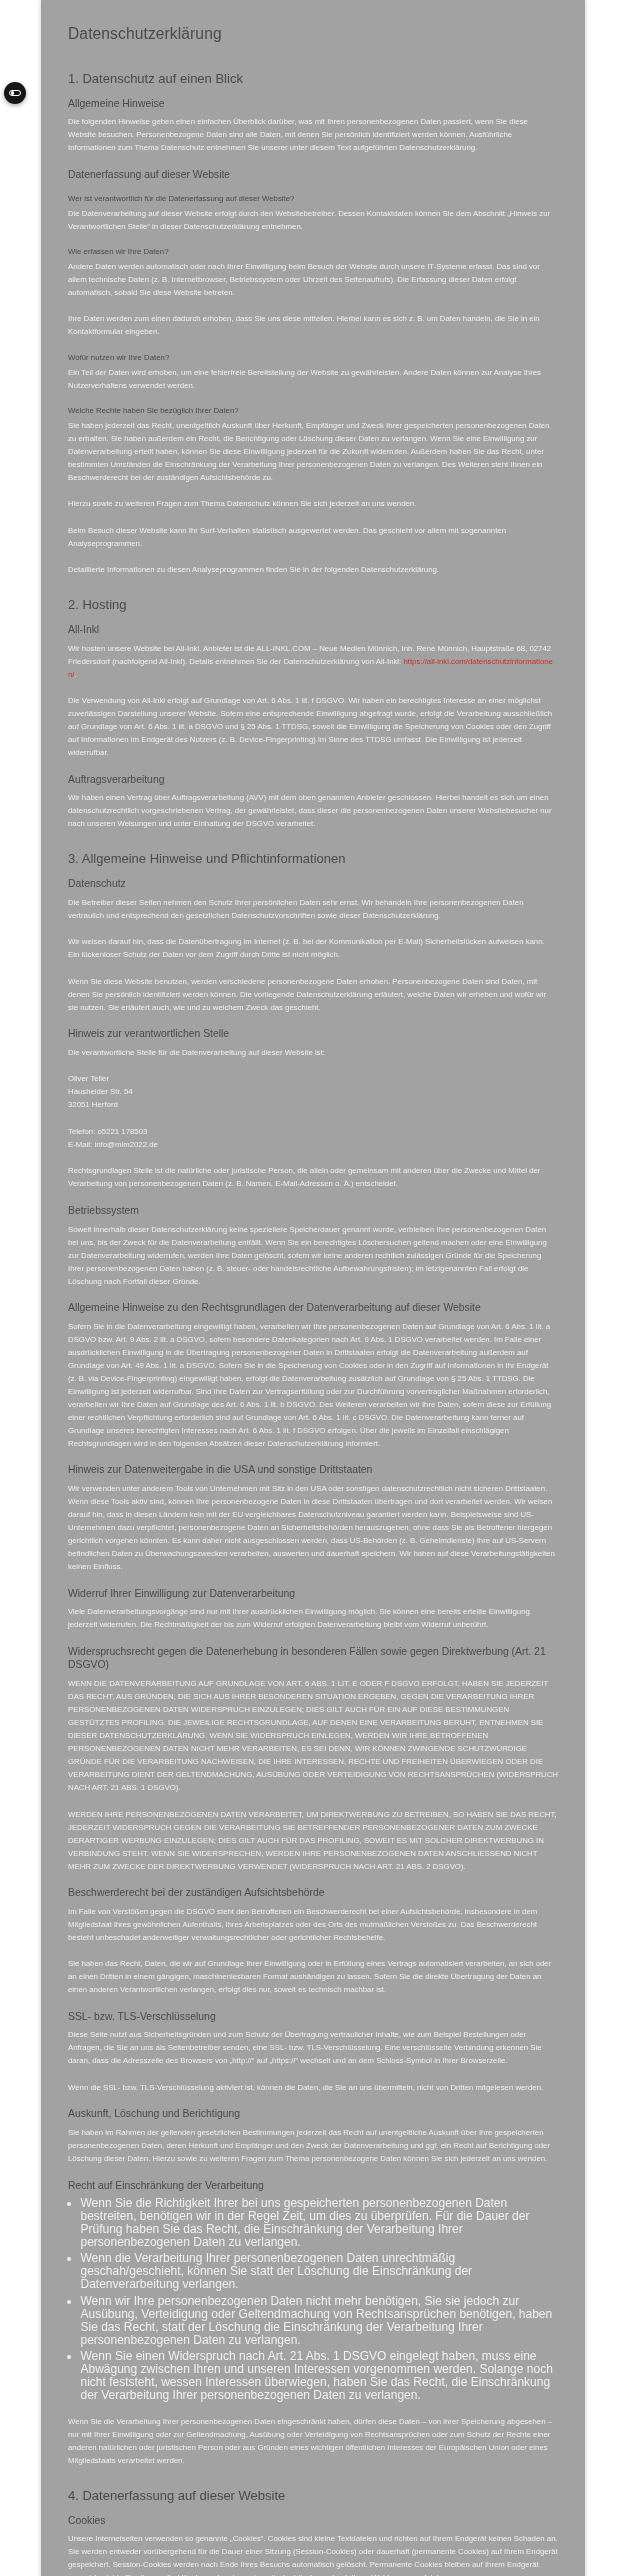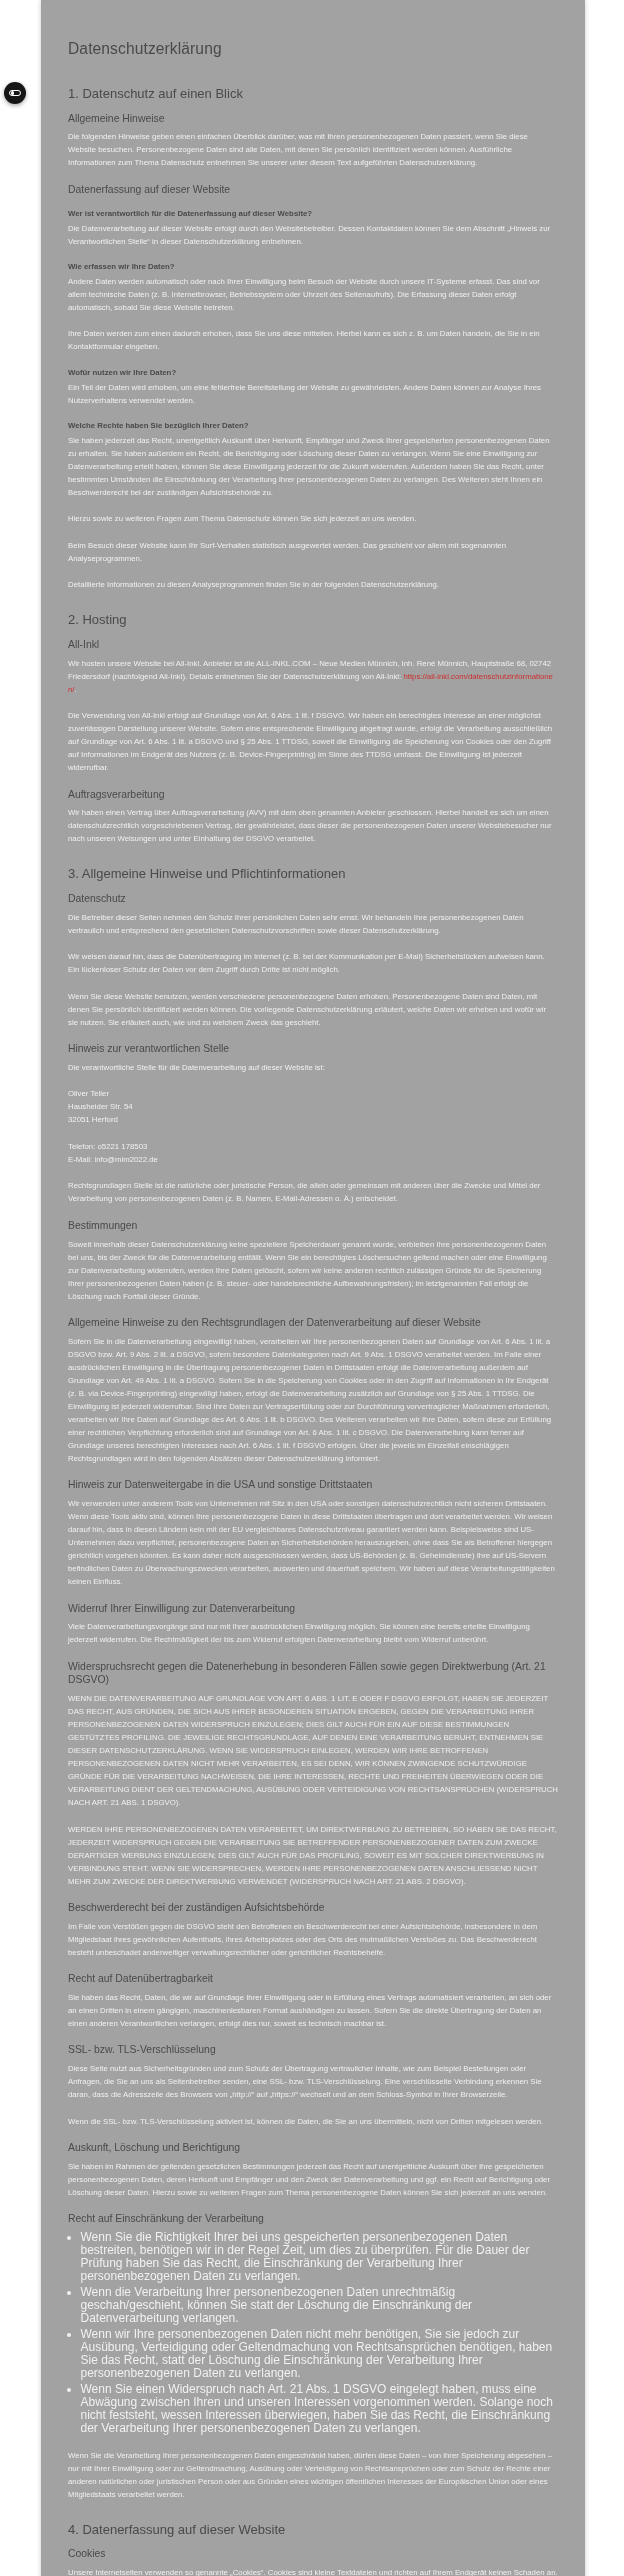--- a/index.html
+++ b/index.html
@@ -17,32 +17,32 @@
     font-family:"Liberation Sans",sans-serif;
   }
   .panel{
     position:absolute;left:41px;top:0;width:544px;min-height:2576px;
     background:var(--panel-bg);
     box-shadow:0 0 4.7px rgba(0,0,0,.22);
     padding:24px 27px 31px 27px;
   }
   h1{
     font-size:15.6px;font-weight:400;color:var(--heading);
-    margin:16px 0 28px 0;letter-spacing:0.1px;
+    margin:1px 0 28px 0;letter-spacing:0.1px;
   }
   h2{
     font-size:13px;font-weight:400;color:var(--heading);
     margin:21px 0 4.2px 0;line-height:1.25;
   }
   h3{
     font-size:10.4px;font-weight:400;color:var(--heading);
     margin:9.4px 0 5.2px 0;line-height:1.3;
   }
   h4{
-    font-size:7.8px;font-weight:700;color:var(--heading);
+    font-size:7.8px;font-weight:400;color:var(--heading);
     margin:11.4px 0 2.1px 0;line-height:1.5;
   }
   p{
     font-size:7.8px;line-height:13px;color:var(--body);
     margin:0 0 13.5px 0;
   }
   ul{
     margin:0 0 13.5px 0;padding-left:12.5px;
   }
   li{
@@ -102,34 +102,33 @@
       <h2>3. Allgemeine Hinweise und Pflichtinformationen</h2>
       <h3>Datenschutz</h3>
       <p>Die Betreiber dieser Seiten nehmen den Schutz Ihrer persönlichen Daten sehr ernst. Wir behandeln Ihre personenbezogenen Daten vertraulich und entsprechend den gesetzlichen Datenschutzvorschriften sowie dieser Datenschutzerklärung.</p>
       <p>Wir weisen darauf hin, dass die Datenübertragung im Internet (z. B. bei der Kommunikation per E-Mail) Sicherheitslücken aufweisen kann. Ein lückenloser Schutz der Daten vor dem Zugriff durch Dritte ist nicht möglich.</p>
       <p>Wenn Sie diese Website benutzen, werden verschiedene personenbezogene Daten erhoben. Personenbezogene Daten sind Daten, mit denen Sie persönlich identifiziert werden können. Die vorliegende Datenschutzerklärung erläutert, welche Daten wir erheben und wofür wir sie nutzen. Sie erläutert auch, wie und zu welchem Zweck das geschieht.</p>
       <h3>Hinweis zur verantwortlichen Stelle</h3>
       <p>Die verantwortliche Stelle für die Datenverarbeitung auf dieser Website ist:</p>
       <p>Oliver Teller<br>Hausheider Str. 54<br>32051 Herford</p>
       <p>Telefon: o5221 178503<br>E-Mail: info@mim2022.de</p>
       <p>Rechtsgrundlagen Stelle ist die natürliche oder juristische Person, die allein oder gemeinsam mit anderen über die Zwecke und Mittel der Verarbeitung von personenbezogenen Daten (z. B. Namen, E-Mail-Adressen o. Ä.) entscheidet.</p>
-      <h3>Bestimmungen</h3>
+      <h3>Betriebssystem</h3>
       <p>Soweit innerhalb dieser Datenschutzerklärung keine speziellere Speicherdauer genannt wurde, verbleiben Ihre personenbezogenen Daten bei uns, bis der Zweck für die Datenverarbeitung entfällt. Wenn Sie ein berechtigtes Löschersuchen geltend machen oder eine Einwilligung zur Datenverarbeitung widerrufen, werden Ihre Daten gelöscht, sofern wir keine anderen rechtlich zulässigen Gründe für die Speicherung Ihrer personenbezogenen Daten haben (z. B. steuer- oder handelsrechtliche Aufbewahrungsfristen); im letztgenannten Fall erfolgt die Löschung nach Fortfall dieser Gründe.</p>
       <h3>Allgemeine Hinweise zu den Rechtsgrundlagen der Datenverarbeitung auf dieser Website</h3>
       <p>Sofern Sie in die Datenverarbeitung eingewilligt haben, verarbeiten wir Ihre personenbezogenen Daten auf Grundlage von Art. 6 Abs. 1 lit. a DSGVO bzw. Art. 9 Abs. 2 lit. a DSGVO, sofern besondere Datenkategorien nach Art. 9 Abs. 1 DSGVO verarbeitet werden. Im Falle einer ausdrücklichen Einwilligung in die Übertragung personenbezogener Daten in Drittstaaten erfolgt die Datenverarbeitung außerdem auf Grundlage von Art. 49 Abs. 1 lit. a DSGVO. Sofern Sie in die Speicherung von Cookies oder in den Zugriff auf Informationen in Ihr Endgerät (z. B. via Device-Fingerprinting) eingewilligt haben, erfolgt die Datenverarbeitung zusätzlich auf Grundlage von § 25 Abs. 1 TTDSG. Die Einwilligung ist jederzeit widerrufbar. Sind Ihre Daten zur Vertragserfüllung oder zur Durchführung vorvertraglicher Maßnahmen erforderlich, verarbeiten wir Ihre Daten auf Grundlage des Art. 6 Abs. 1 lit. b DSGVO. Des Weiteren verarbeiten wir Ihre Daten, sofern diese zur Erfüllung einer rechtlichen Verpflichtung erforderlich sind auf Grundlage von Art. 6 Abs. 1 lit. c DSGVO. Die Datenverarbeitung kann ferner auf Grundlage unseres berechtigten Interesses nach Art. 6 Abs. 1 lit. f DSGVO erfolgen. Über die jeweils im Einzelfall einschlägigen Rechtsgrundlagen wird in den folgenden Absätzen dieser Datenschutzerklärung informiert.</p>
       <h3>Hinweis zur Datenweitergabe in die USA und sonstige Drittstaaten</h3>
       <p>Wir verwenden unter anderem Tools von Unternehmen mit Sitz in den USA oder sonstigen datenschutzrechtlich nicht sicheren Drittstaaten. Wenn diese Tools aktiv sind, können Ihre personenbezogene Daten in diese Drittstaaten übertragen und dort verarbeitet werden. Wir weisen darauf hin, dass in diesen Ländern kein mit der EU vergleichbares Datenschutzniveau garantiert werden kann. Beispielsweise sind US-Unternehmen dazu verpflichtet, personenbezogene Daten an Sicherheitsbehörden herauszugeben, ohne dass Sie als Betroffener hiergegen gerichtlich vorgehen könnten. Es kann daher nicht ausgeschlossen werden, dass US-Behörden (z. B. Geheimdienste) Ihre auf US-Servern befindlichen Daten zu Überwachungszwecken verarbeiten, auswerten und dauerhaft speichern. Wir haben auf diese Verarbeitungstätigkeiten keinen Einfluss.</p>
       <h3>Widerruf Ihrer Einwilligung zur Datenverarbeitung</h3>
       <p>Viele Datenverarbeitungsvorgänge sind nur mit Ihrer ausdrücklichen Einwilligung möglich. Sie können eine bereits erteilte Einwilligung jederzeit widerrufen. Die Rechtmäßigkeit der bis zum Widerruf erfolgten Datenverarbeitung bleibt vom Widerruf unberührt.</p>
       <h3>Widerspruchsrecht gegen die Datenerhebung in besonderen Fällen sowie gegen Direktwerbung (Art. 21 DSGVO)</h3>
       <p>WENN DIE DATENVERARBEITUNG AUF GRUNDLAGE VON ART. 6 ABS. 1 LIT. E ODER F DSGVO ERFOLGT, HABEN SIE JEDERZEIT DAS RECHT, AUS GRÜNDEN, DIE SICH AUS IHRER BESONDEREN SITUATION ERGEBEN, GEGEN DIE VERARBEITUNG IHRER PERSONENBEZOGENEN DATEN WIDERSPRUCH EINZULEGEN; DIES GILT AUCH FÜR EIN AUF DIESE BESTIMMUNGEN GESTÜTZTES PROFILING. DIE JEWEILIGE RECHTSGRUNDLAGE, AUF DENEN EINE VERARBEITUNG BERUHT, ENTNEHMEN SIE DIESER DATENSCHUTZERKLÄRUNG. WENN SIE WIDERSPRUCH EINLEGEN, WERDEN WIR IHRE BETROFFENEN PERSONENBEZOGENEN DATEN NICHT MEHR VERARBEITEN, ES SEI DENN, WIR KÖNNEN ZWINGENDE SCHUTZWÜRDIGE GRÜNDE FÜR DIE VERARBEITUNG NACHWEISEN, DIE IHRE INTERESSEN, RECHTE UND FREIHEITEN ÜBERWIEGEN ODER DIE VERARBEITUNG DIENT DER GELTENDMACHUNG, AUSÜBUNG ODER VERTEIDIGUNG VON RECHTSANSPRÜCHEN (WIDERSPRUCH NACH ART. 21 ABS. 1 DSGVO).</p>
       <p>WERDEN IHRE PERSONENBEZOGENEN DATEN VERARBEITET, UM DIREKTWERBUNG ZU BETREIBEN, SO HABEN SIE DAS RECHT, JEDERZEIT WIDERSPRUCH GEGEN DIE VERARBEITUNG SIE BETREFFENDER PERSONENBEZOGENER DATEN ZUM ZWECKE DERARTIGER WERBUNG EINZULEGEN; DIES GILT AUCH FÜR DAS PROFILING, SOWEIT ES MIT SOLCHER DIREKTWERBUNG IN VERBINDUNG STEHT. WENN SIE WIDERSPRECHEN, WERDEN IHRE PERSONENBEZOGENEN DATEN ANSCHLIESSEND NICHT MEHR ZUM ZWECKE DER DIREKTWERBUNG VERWENDET (WIDERSPRUCH NACH ART. 21 ABS. 2 DSGVO).</p>
       <h3>Beschwerderecht bei der zuständigen Aufsichtsbehörde</h3>
       <p>Im Falle von Verstößen gegen die DSGVO steht den Betroffenen ein Beschwerderecht bei einer Aufsichtsbehörde, insbesondere in dem Mitgliedstaat ihres gewöhnlichen Aufenthalts, ihres Arbeitsplatzes oder des Orts des mutmaßlichen Verstoßes zu. Das Beschwerderecht besteht unbeschadet anderweitiger verwaltungsrechtlicher oder gerichtlicher Rechtsbehelfe.</p>
-      <h3>Recht auf Datenübertragbarkeit</h3>
       <p>Sie haben das Recht, Daten, die wir auf Grundlage Ihrer Einwilligung oder in Erfüllung eines Vertrags automatisiert verarbeiten, an sich oder an einen Dritten in einem gängigen, maschinenlesbaren Format aushändigen zu lassen. Sofern Sie die direkte Übertragung der Daten an einen anderen Verantwortlichen verlangen, erfolgt dies nur, soweit es technisch machbar ist.</p>
       <h3>SSL- bzw. TLS-Verschlüsselung</h3>
       <p>Diese Seite nutzt aus Sicherheitsgründen und zum Schutz der Übertragung vertraulicher Inhalte, wie zum Beispiel Bestellungen oder Anfragen, die Sie an uns als Seitenbetreiber senden, eine SSL- bzw. TLS-Verschlüsselung. Eine verschlüsselte Verbindung erkennen Sie daran, dass die Adresszeile des Browsers von „http://“ auf „https://“ wechselt und an dem Schloss-Symbol in Ihrer Browserzeile.</p>
       <p>Wenn die SSL- bzw. TLS-Verschlüsselung aktiviert ist, können die Daten, die Sie an uns übermitteln, nicht von Dritten mitgelesen werden.</p>
       <h3>Auskunft, Löschung und Berichtigung</h3>
       <p>Sie haben im Rahmen der geltenden gesetzlichen Bestimmungen jederzeit das Recht auf unentgeltliche Auskunft über Ihre gespeicherten personenbezogenen Daten, deren Herkunft und Empfänger und den Zweck der Datenverarbeitung und ggf. ein Recht auf Berichtigung oder Löschung dieser Daten. Hierzu sowie zu weiteren Fragen zum Thema personenbezogene Daten können Sie sich jederzeit an uns wenden.</p>
       <h3>Recht auf Einschränkung der Verarbeitung</h3>
       <ul>
         <li>Wenn Sie die Richtigkeit Ihrer bei uns gespeicherten personenbezogenen Daten bestreiten, benötigen wir in der Regel Zeit, um dies zu überprüfen. Für die Dauer der Prüfung haben Sie das Recht, die Einschränkung der Verarbeitung Ihrer personenbezogenen Daten zu verlangen.</li>
         <li>Wenn die Verarbeitung Ihrer personenbezogenen Daten unrechtmäßig geschah/geschieht, können Sie statt der Löschung die Einschränkung der Datenverarbeitung verlangen.</li>

